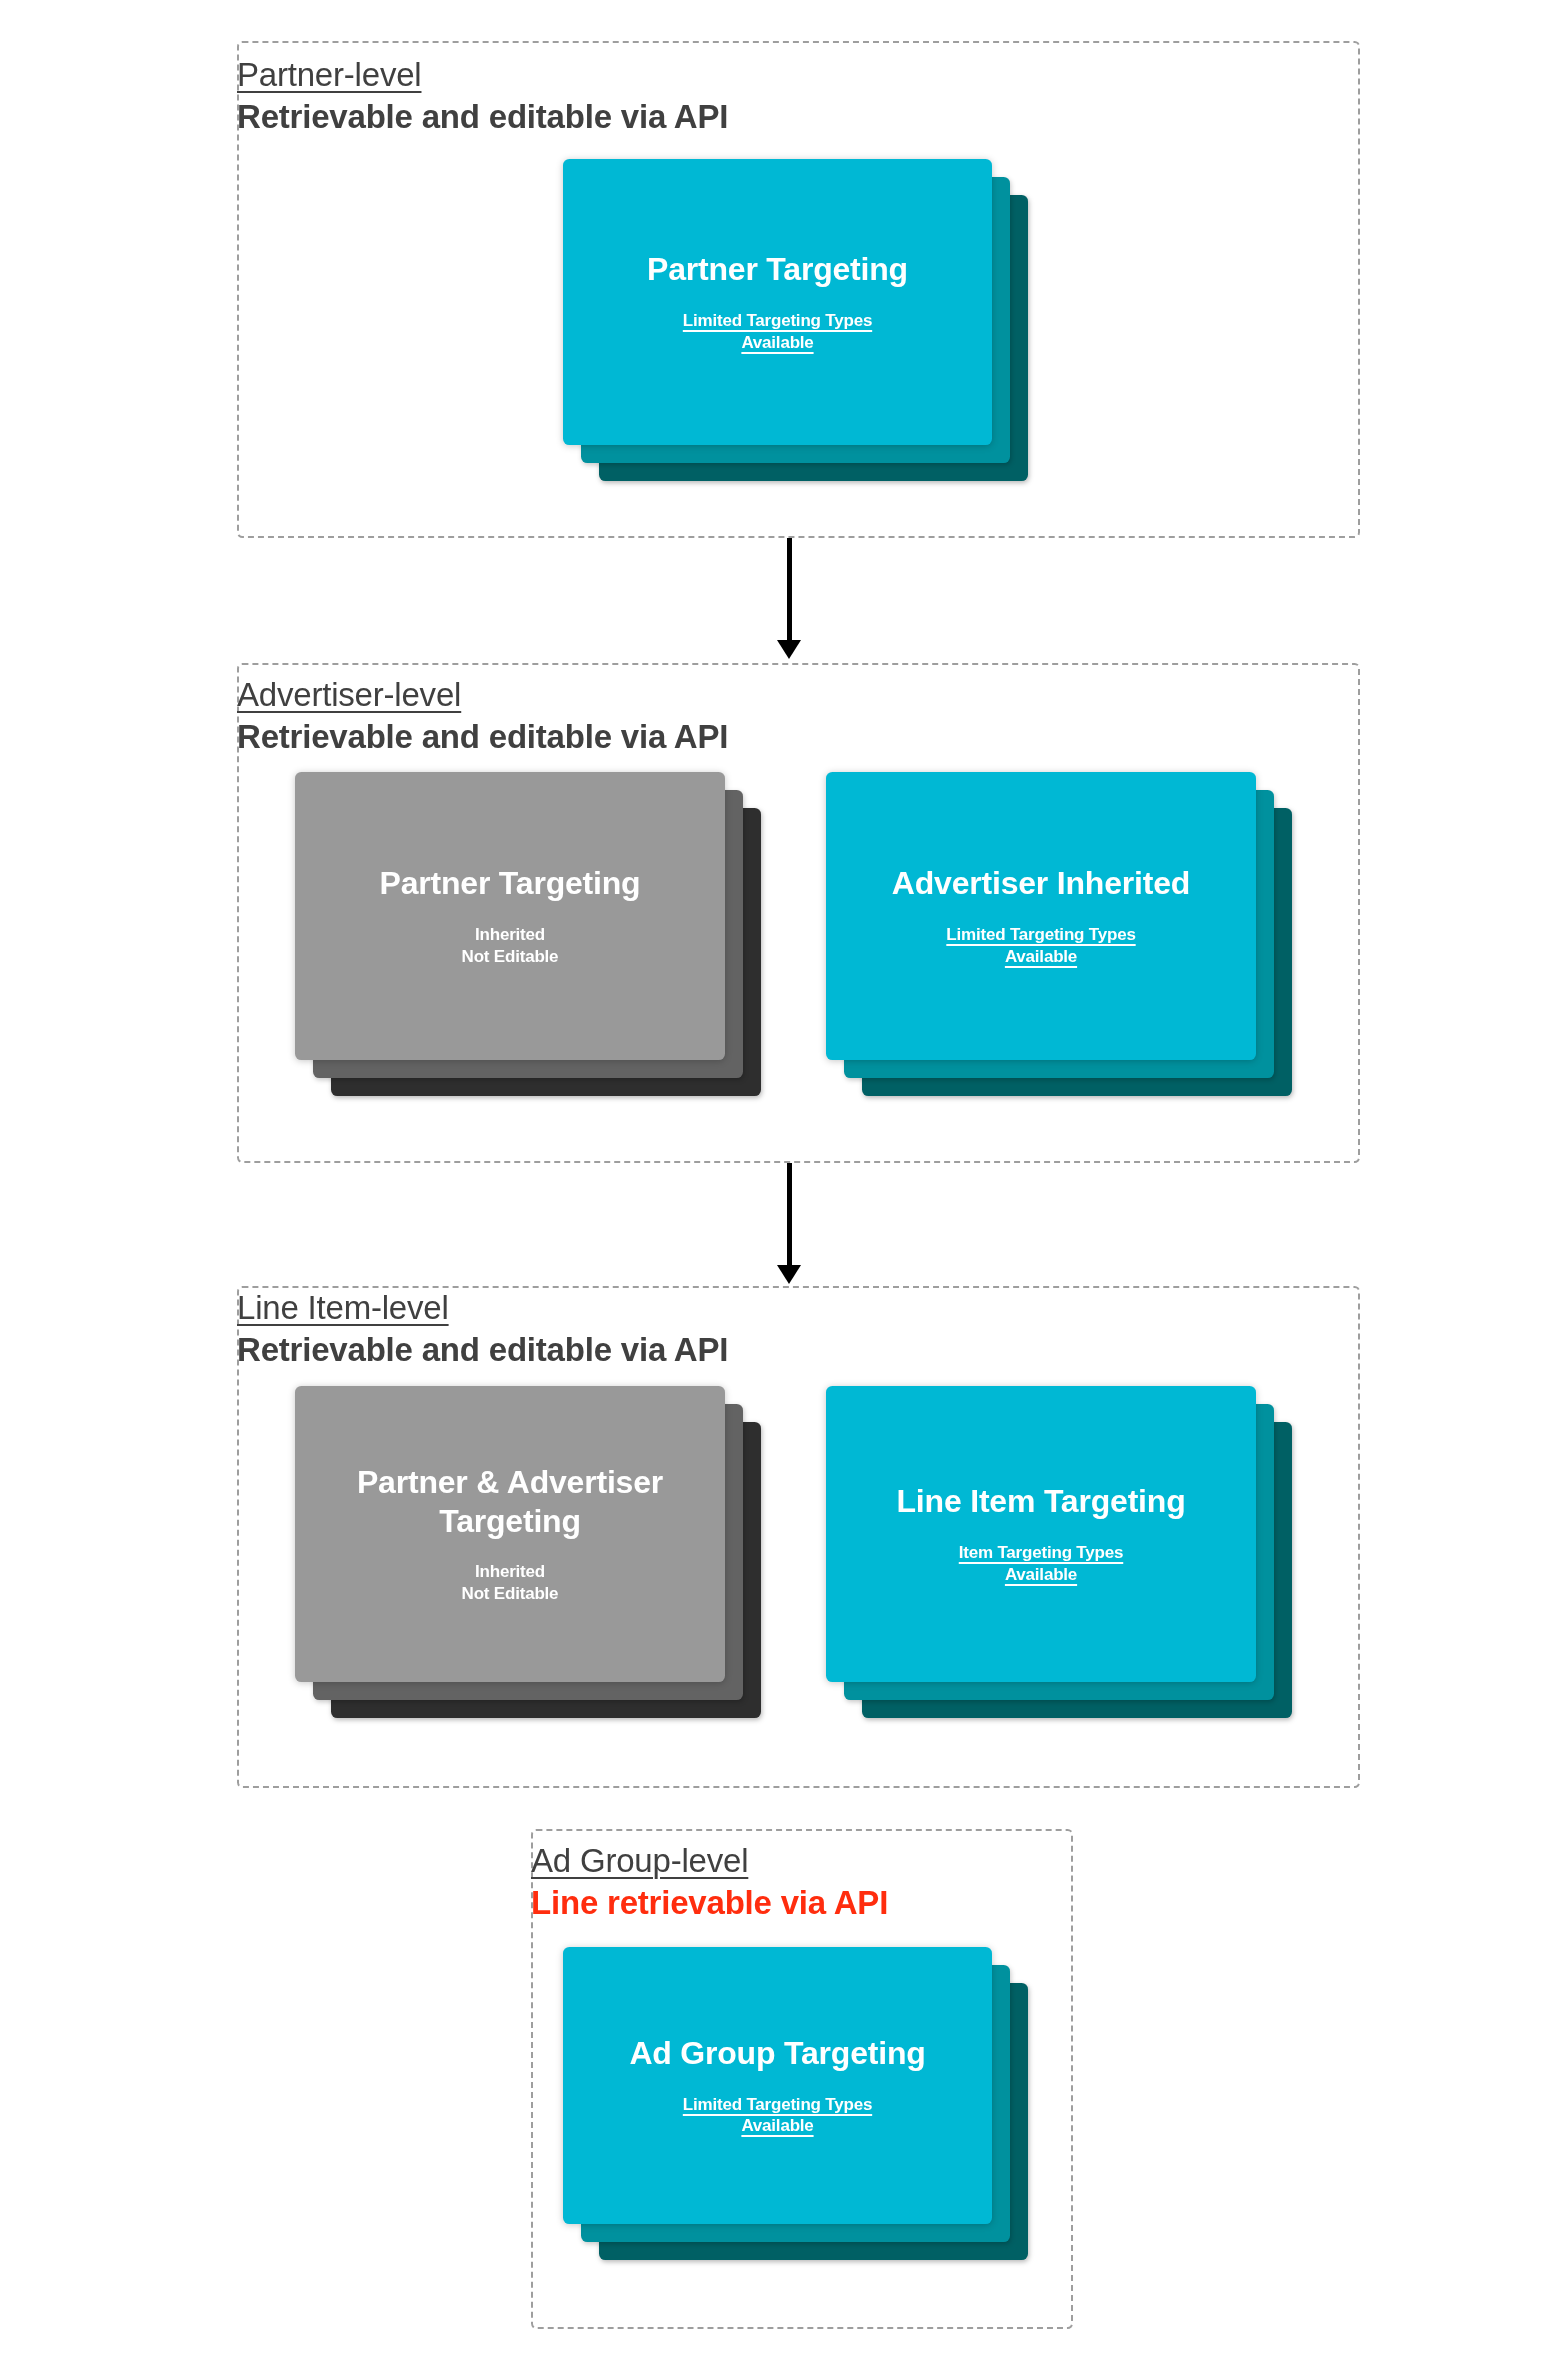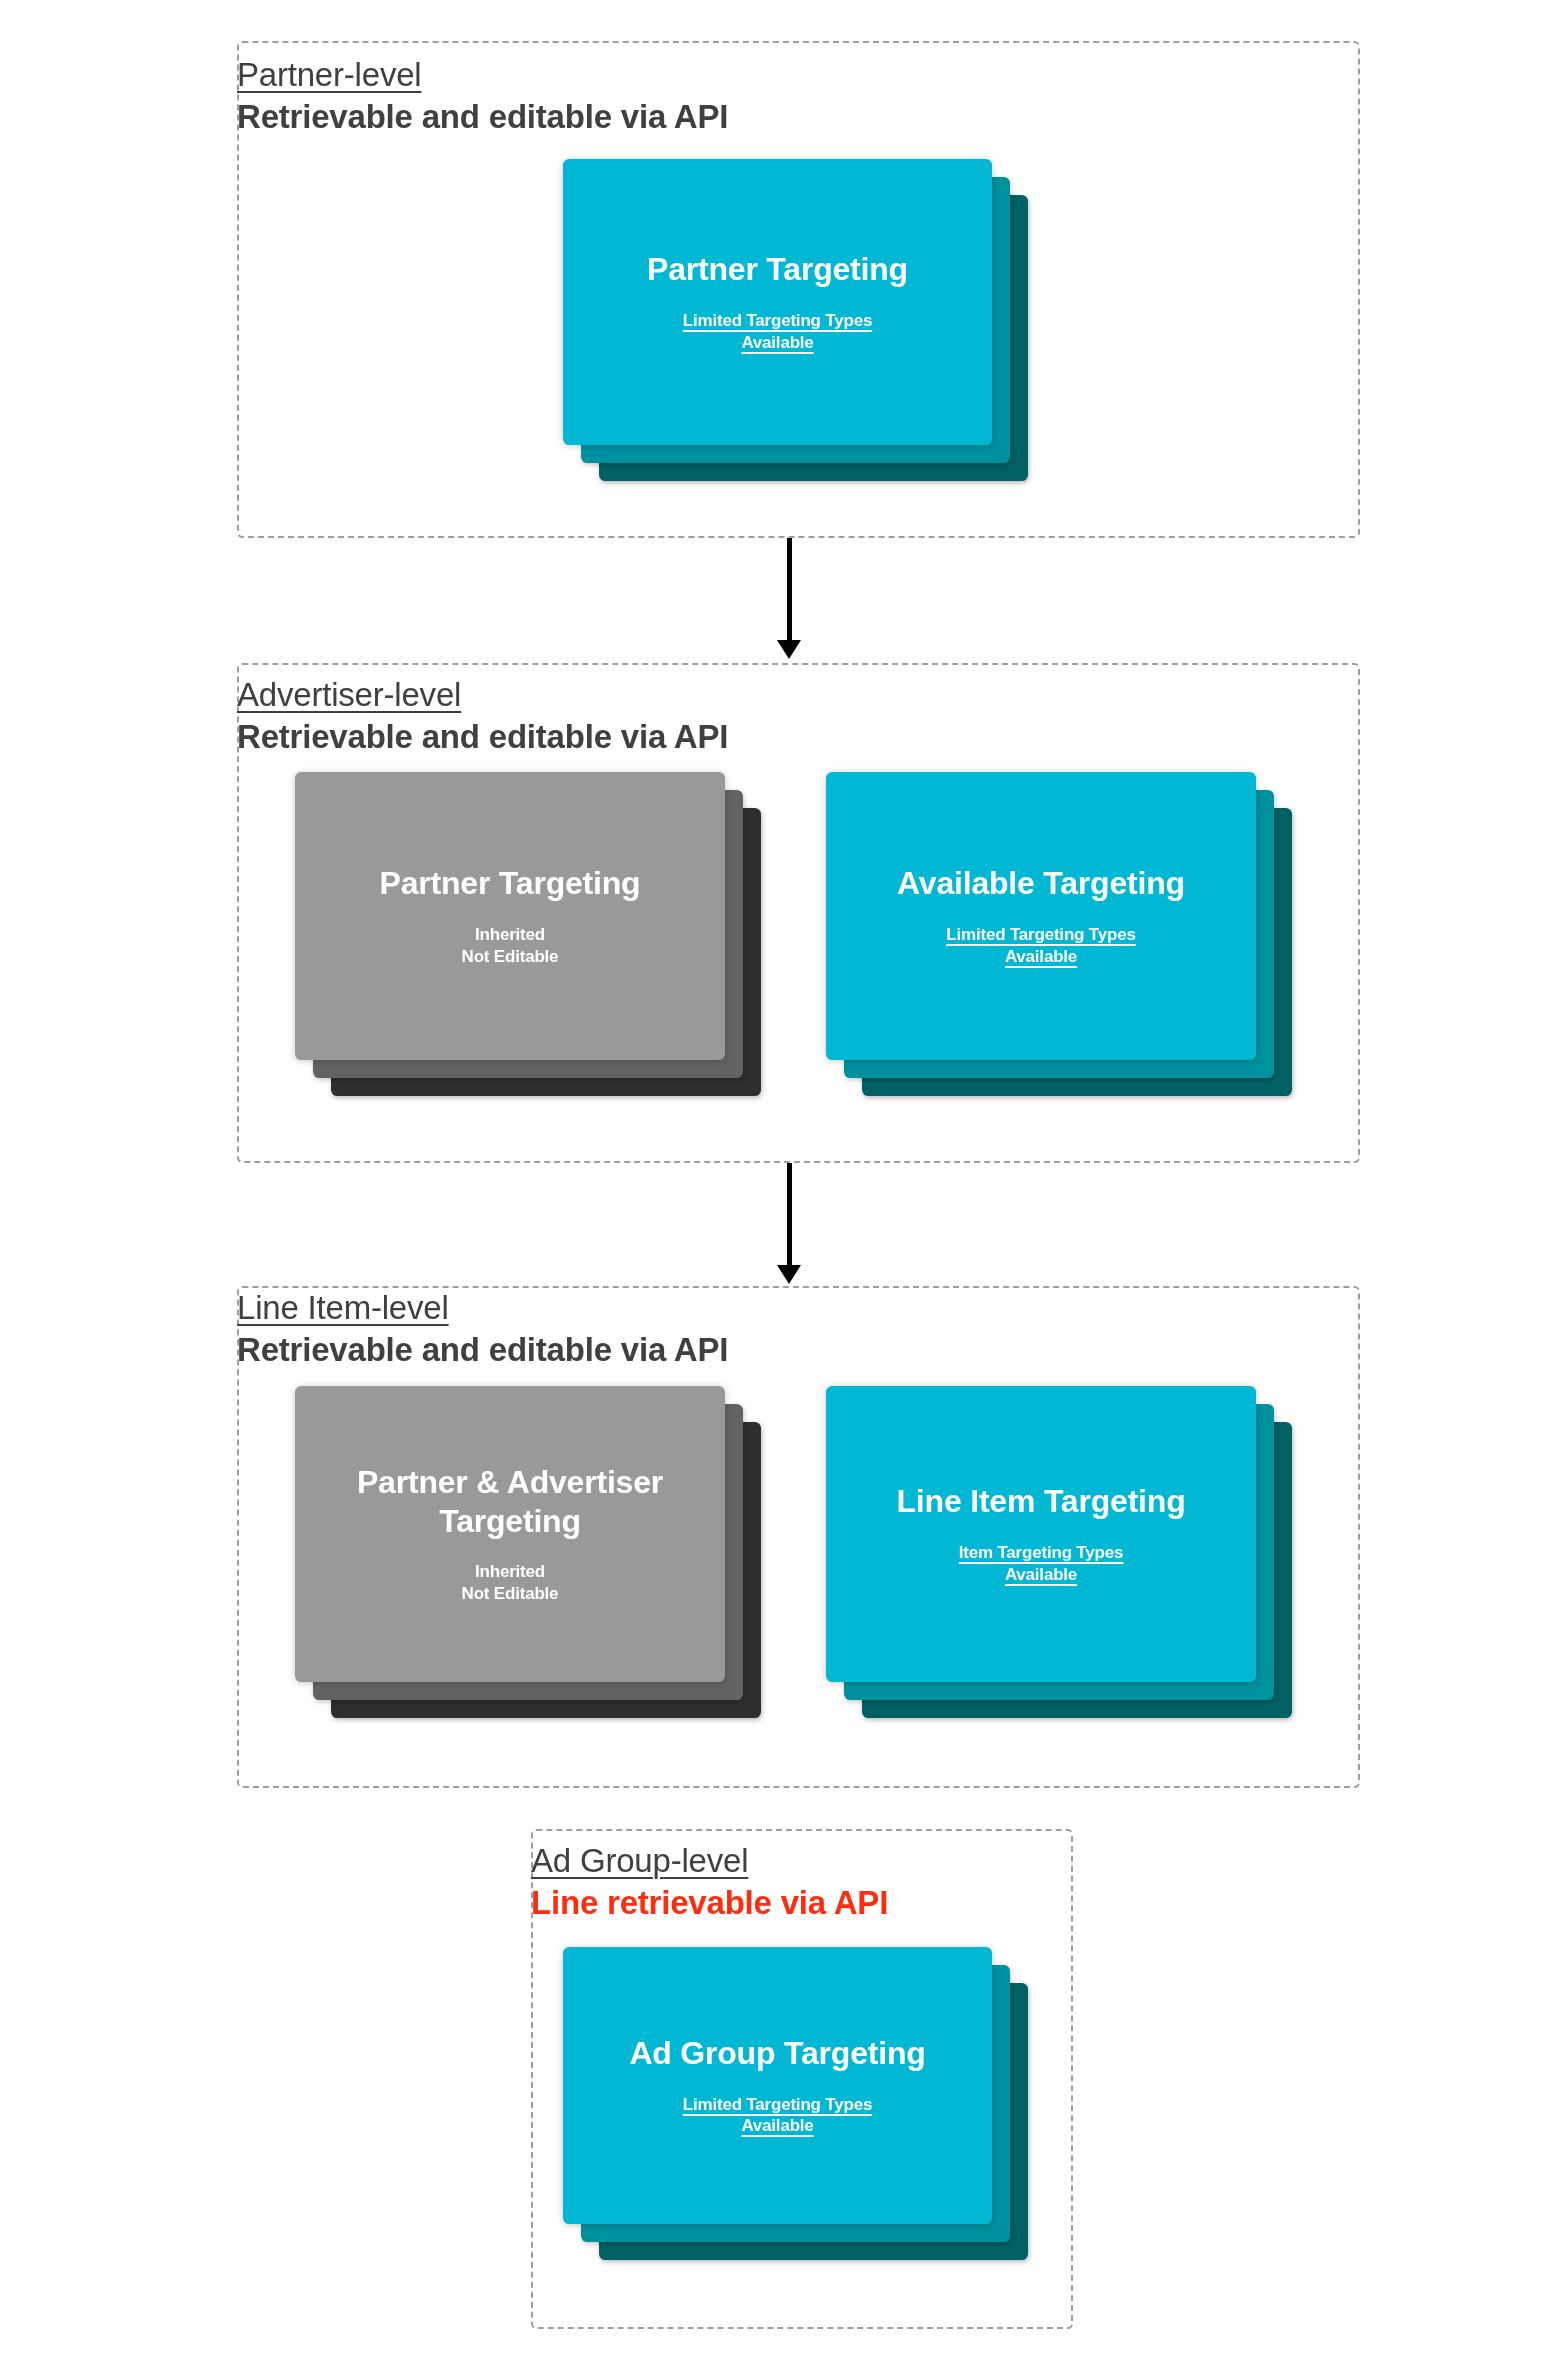--- a/index.html
+++ b/index.html
@@ -175,21 +175,21 @@
       <span>Inherited</span><br>
       <span>Not Editable</span>
     </div>
   </div>
 </div>
 
 <div class="stack teal" style="left:826px; top:772px; width:482px; height:357px;">
   <div class="layer back" style="left:36px; top:36px; width:430px; height:288px;"></div>
   <div class="layer mid" style="left:18px; top:18px; width:430px; height:288px;"></div>
   <div class="layer front" style="left:0px; top:0px; width:430px; height:288px;">
-    <div class="card-title">Available Targeting</div>
+    <div class="card-title">Advertiser Inherited</div>
     <div class="card-sub linked">
       <span>Limited Targeting Types</span><br>
       <span>Available</span>
     </div>
   </div>
 </div>
 
 <div class="arrow" style="left:785px; top:1163px; height:121px;">
   <div class="shaft" style="height:104px;"></div>
   <div class="head"></div>

